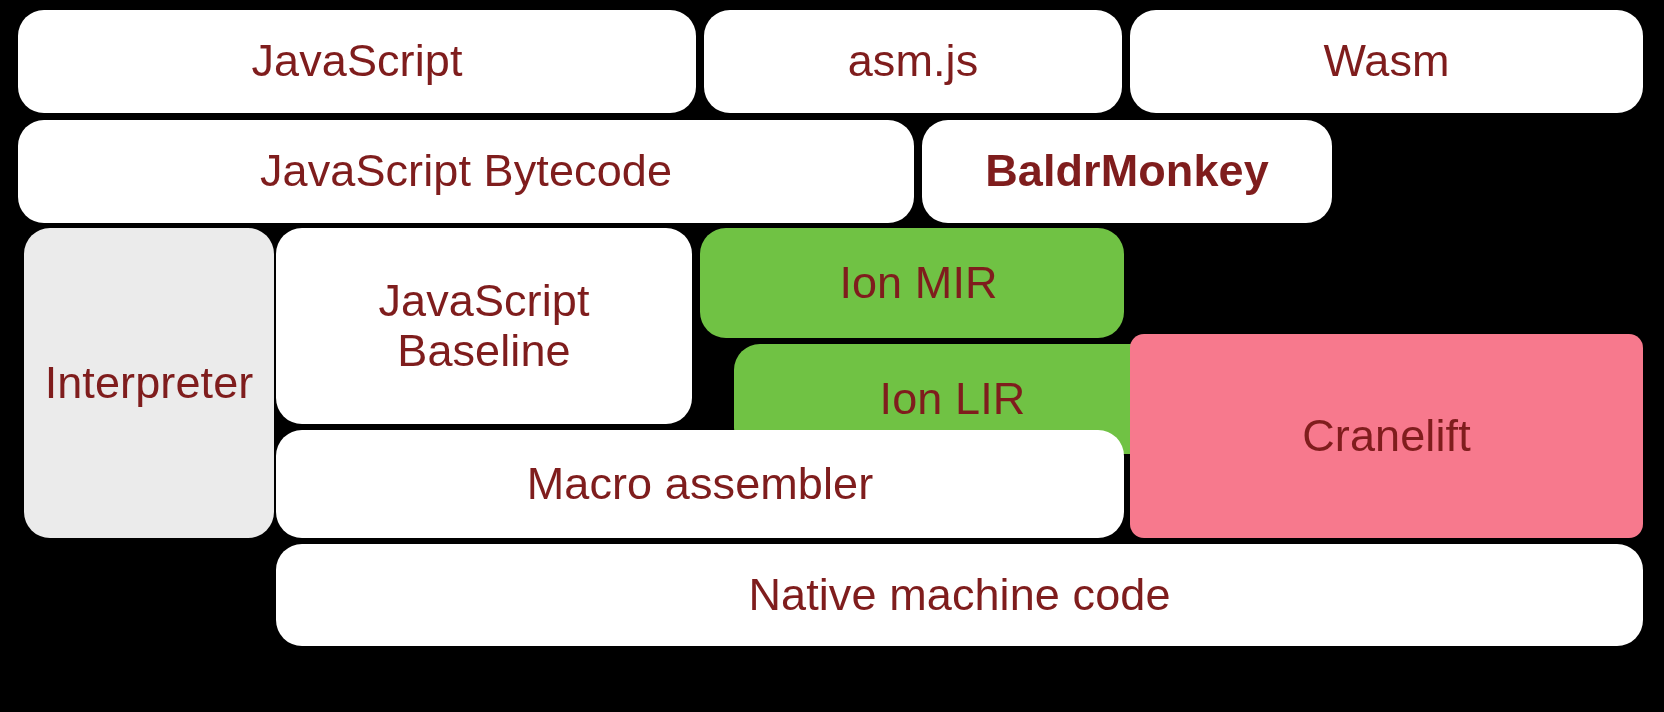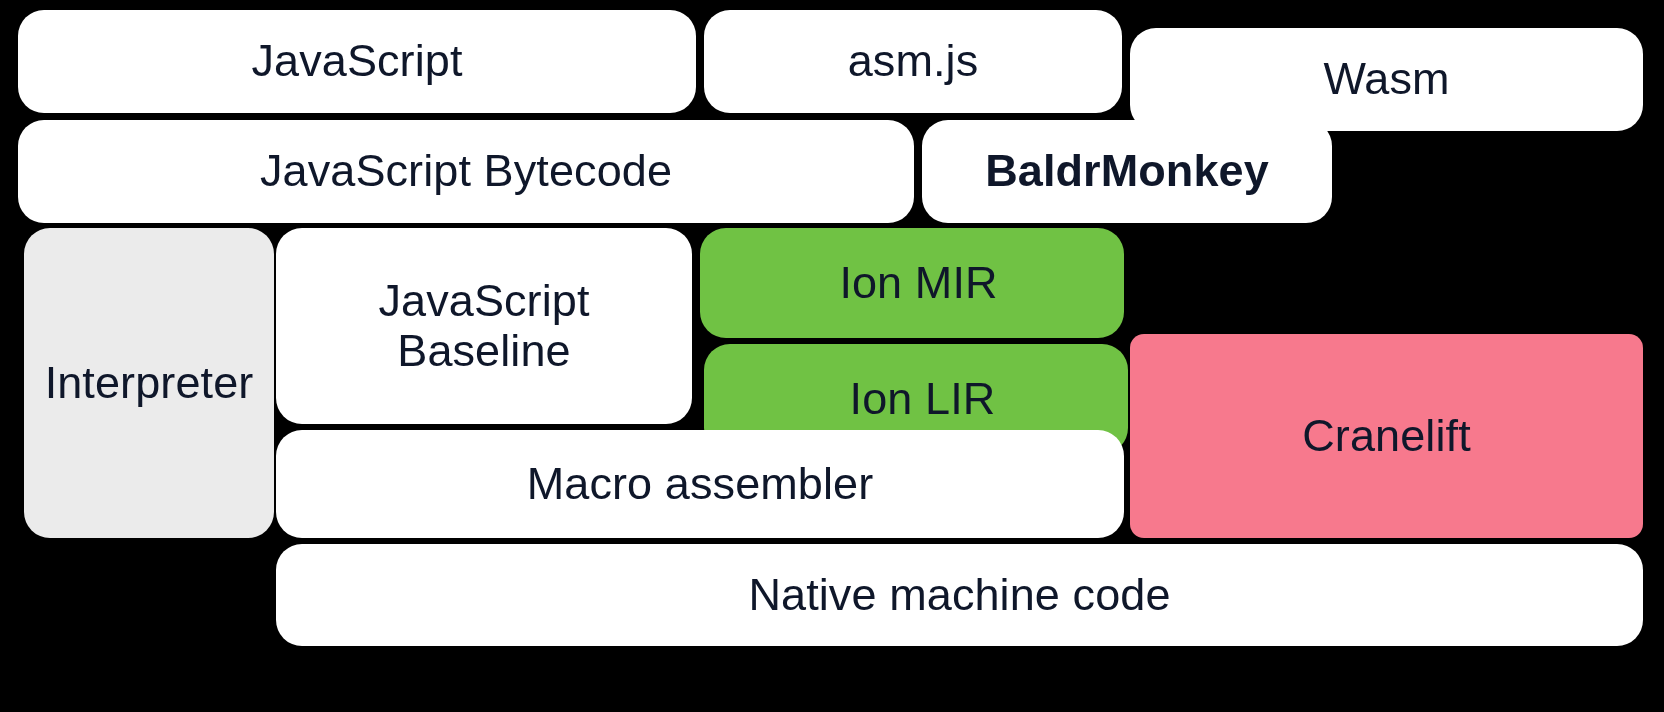--- a/index.html
+++ b/index.html
@@ -16,43 +16,43 @@
     font-family: "Liberation Sans", sans-serif;
   }
   .box {
     position: absolute;
     box-sizing: border-box;
     display: flex;
     align-items: center;
     justify-content: center;
     text-align: center;
     border-radius: 26px;
-    color: #0f172a;
+    color: #7f1d1d;
     font-size: 45px;
     line-height: 1.12;
     font-weight: 400;
     letter-spacing: 0.1px;
     white-space: pre-line;
     -webkit-font-smoothing: antialiased;
   }
   .fill-white { background: #FFFFFF; }
   .fill-gray  { background: #EBEBEB; }
   .fill-green { background: #70C244; padding-left: 13px; }
   .fill-pink  { background: #F7798D; border-radius: 14px; }
 </style>
 </head>
 <body>
 
 <div id="stage" style="background: rgb(0, 0, 0);">
     <div class="box fill-white" style="left: 18px; top: 10px; width: 678px; height: 103px;">JavaScript</div>
     <div class="box fill-white" style="left: 704px; top: 10px; width: 418px; height: 103px;">asm.js</div>
-    <div class="box fill-white" style="left: 1130px; top: 10px; width: 513px; height: 103px; margin-top: 18px;">Wasm</div>
+    <div class="box fill-white" style="left: 1130px; top: 10px; width: 513px; height: 103px;">Wasm</div>
     <div class="box fill-white" style="left: 18px; top: 120px; width: 896px; height: 103px;">JavaScript Bytecode</div>
     <div class="box fill-white" style="left: 922px; top: 120px; width: 410px; height: 103px; font-weight: bold;">BaldrMonkey</div>
     <div class="box fill-gray" style="left: 18px; top: 228px; width: 250px; height: 310px; margin-left: 6px;">Interpreter</div>
     <div class="box fill-white" style="left: 276px; top: 228px; width: 416px; height: 196px;">JavaScript
 Baseline</div>
     <div class="box fill-green" style="left: 700px; top: 228px; width: 424px; height: 110px;">Ion MIR</div>
-    <div class="box fill-green" style="left: 704px; top: 344px; width: 424px; height: 110px; text-align: right;">Ion LIR</div>
+    <div class="box fill-green" style="left: 734px; top: 344px; width: 424px; height: 110px; text-align: right;">Ion LIR</div>
     <div class="box fill-pink" style="left: 1130px; top: 334px; width: 513px; height: 204px;">Cranelift</div>
     <div class="box fill-white" style="left: 276px; top: 430px; width: 848px; height: 108px;">Macro assembler</div>
     <div class="box fill-white" style="left: 276px; top: 544px; width: 1367px; height: 102px;">Native machine code</div>
   </div>
 
 </body></html>

